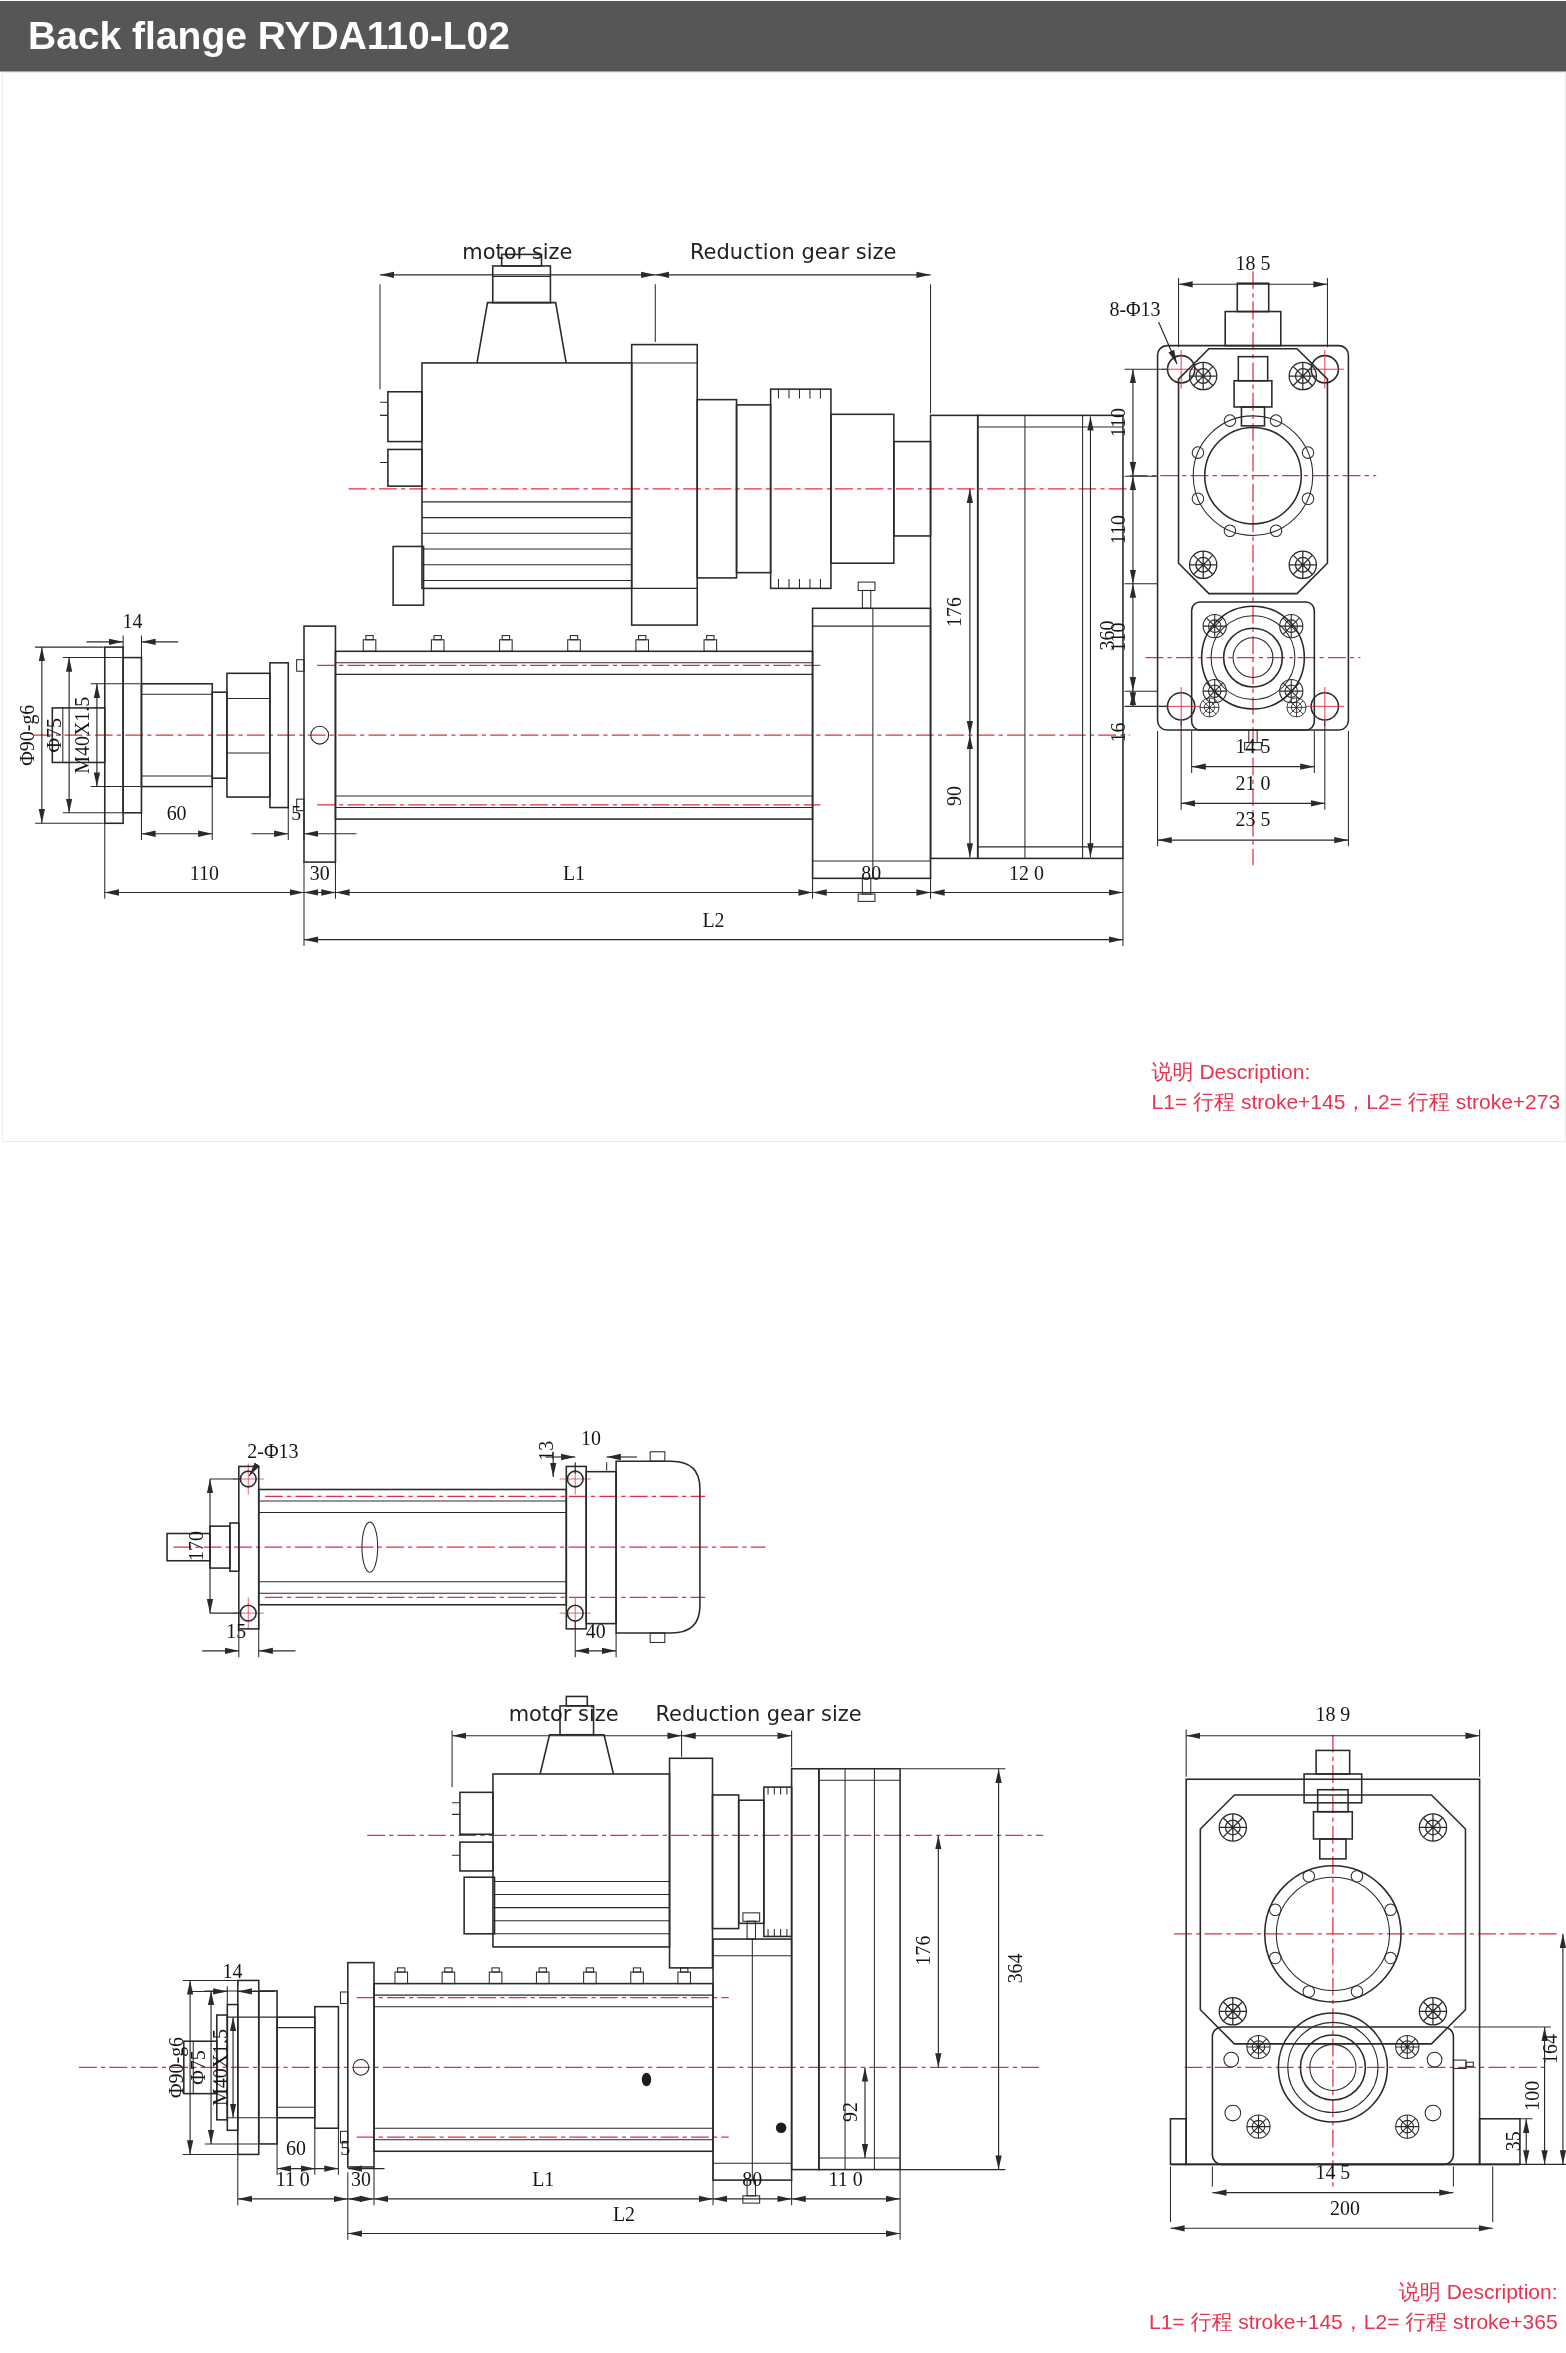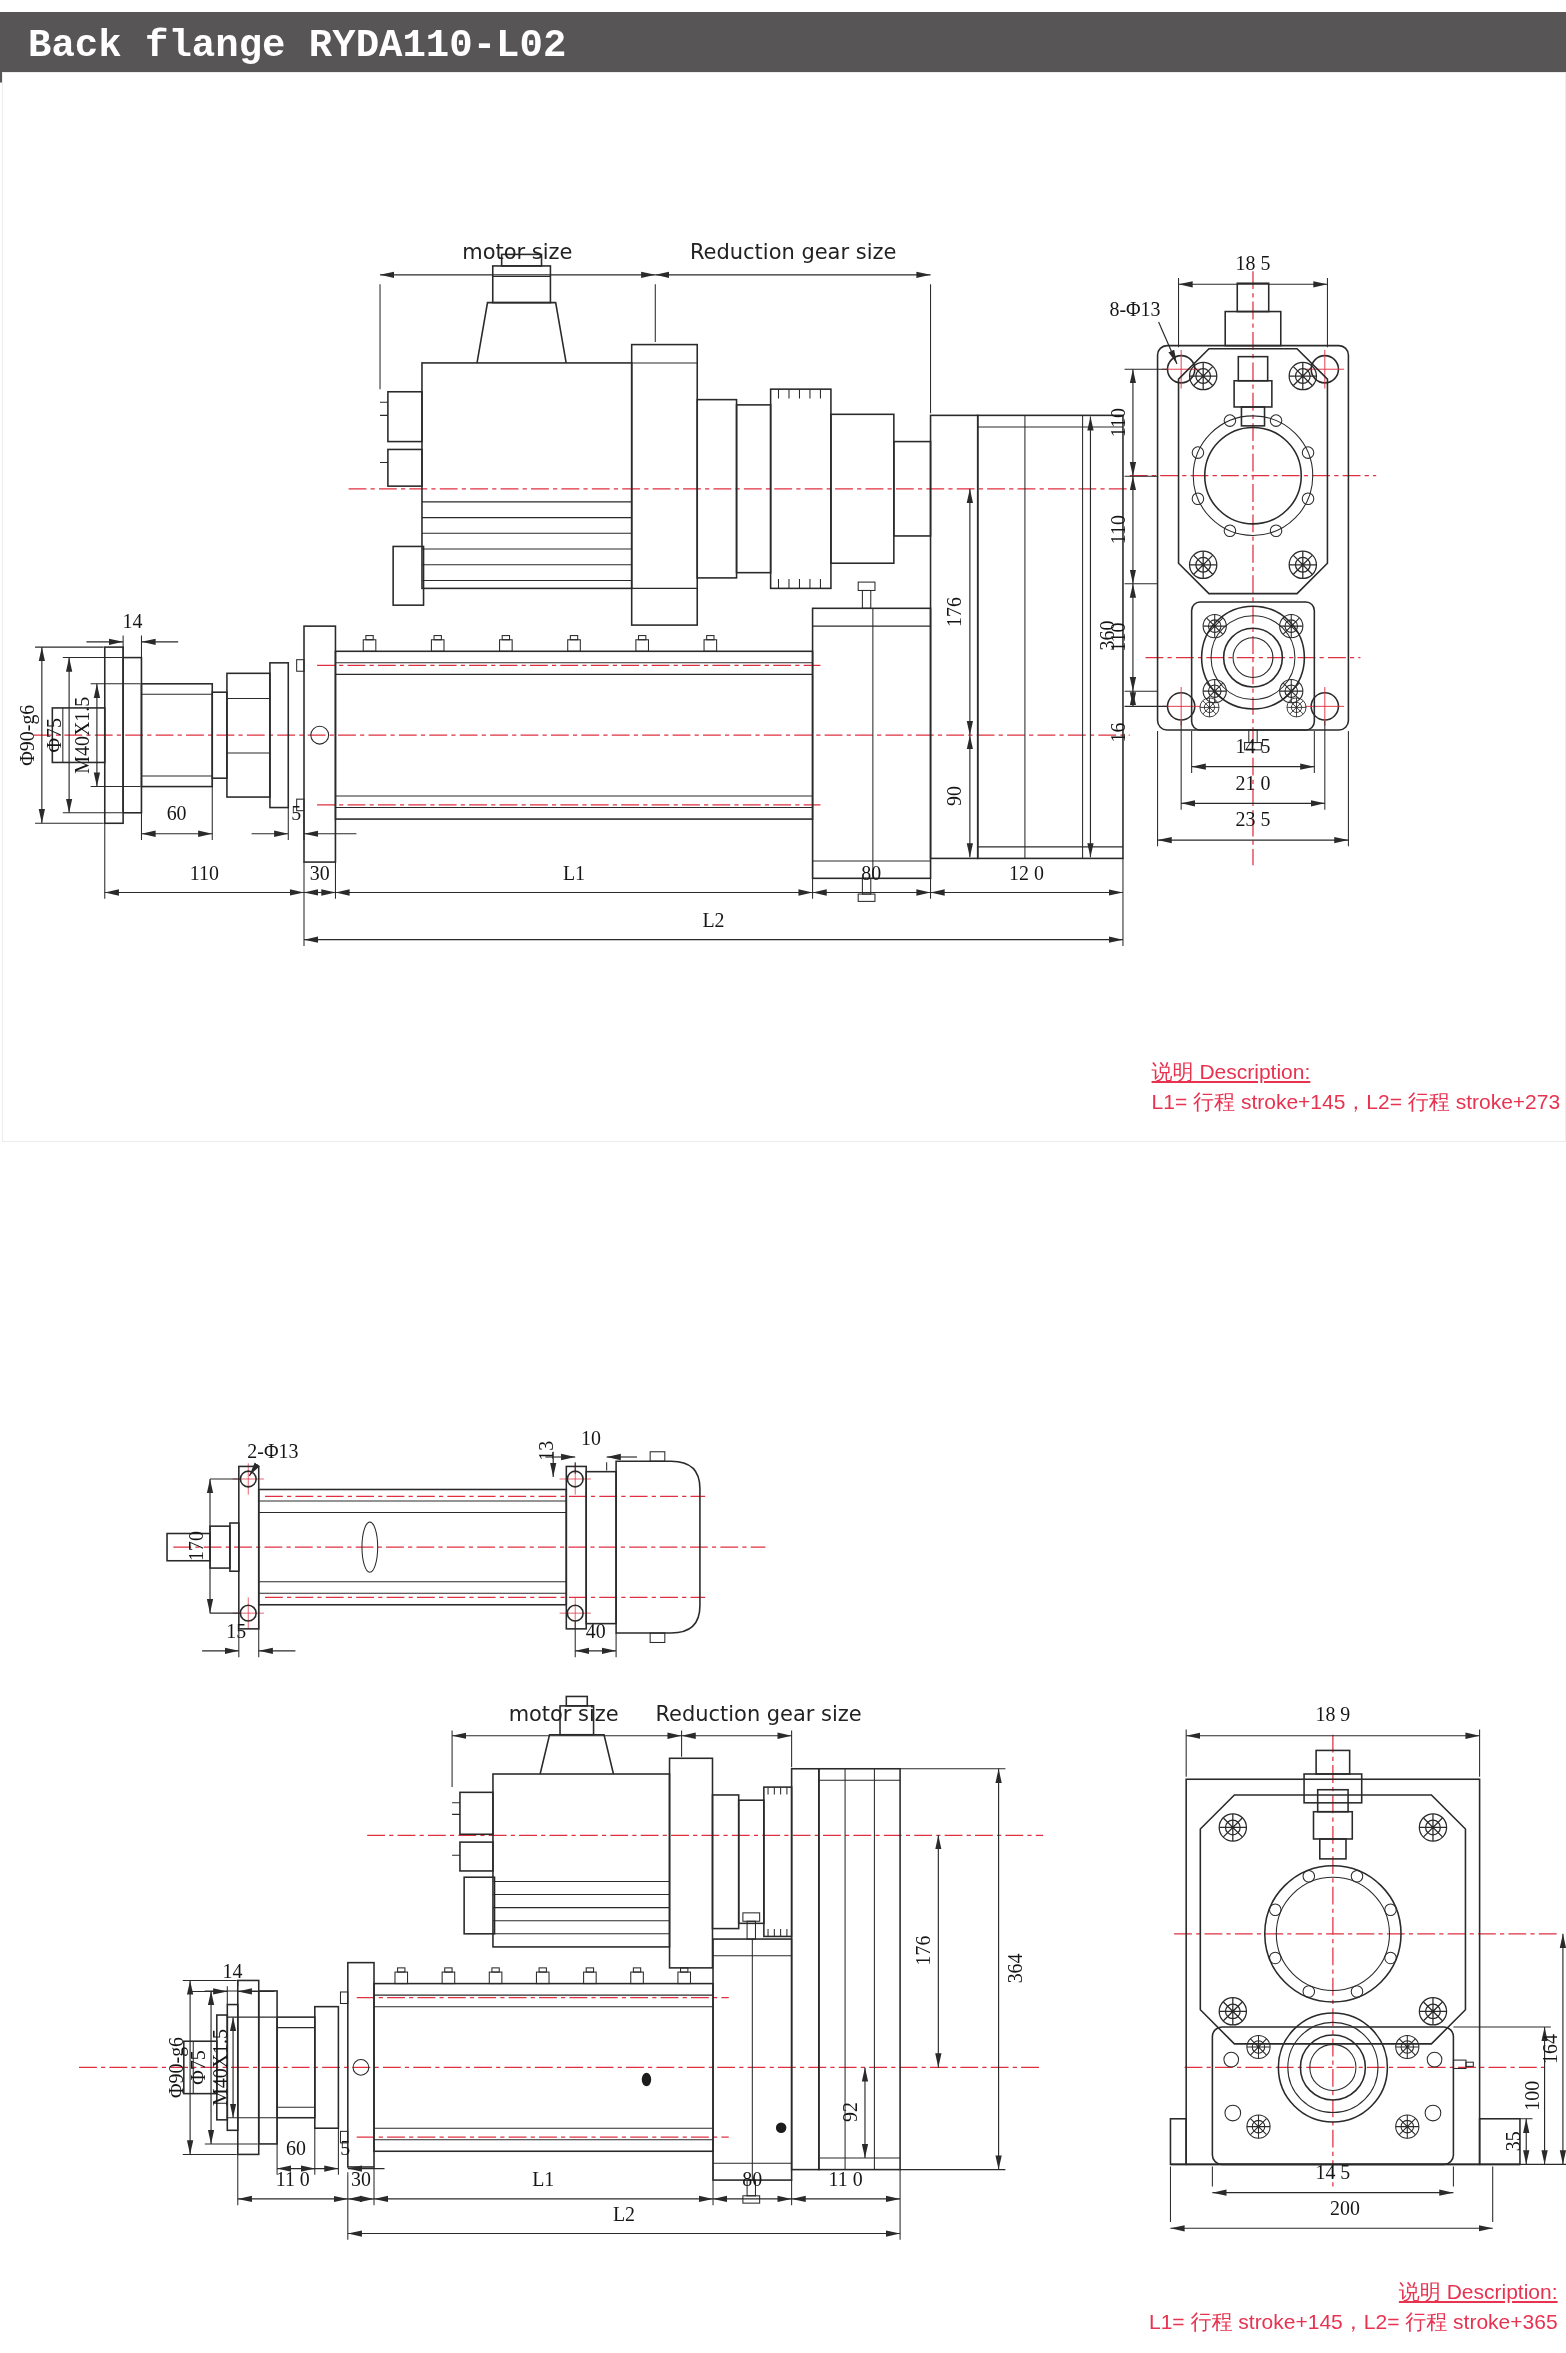--- a/index.html
+++ b/index.html
@@ -7,36 +7,36 @@
         font-family:"Liberation Sans",sans-serif;}
   .bar{position:absolute;left:0;width:1567px;height:70px;background:#585557;
        border-bottom:1.6px solid #a5a3a4;}
   .bar span{display:block;padding-left:28px;line-height:69px;font-size:39px;font-weight:700;
        color:#ffffff;letter-spacing:0px;}
   #content1{position:absolute;left:1.6px;top:72px;width:1562px;height:1068px;background:#ffffff;
        border:1px solid #ececec;}
   #content2{position:absolute;left:0;top:1304px;width:1567px;height:1049px;background:#ffffff;text-align:right;}
   svg{position:absolute;left:0;top:0;}
   .desc{position:absolute;color:#e73350;font-size:21px;line-height:1.45;white-space:nowrap;}
-  .desc .dh{display:block;text-decoration:underline;}
+  .desc .dh{display:block;}
   
   .k{fill:none;stroke:#2a2a2a;stroke-width:3;}
   .t{fill:none;stroke:#2a2a2a;stroke-width:2;}
   .d{fill:none;stroke:#2a2a2a;stroke-width:2.2;}
   .r{fill:none;stroke:#e03040;stroke-width:2.4;stroke-dasharray:34 8 8 8;}
   .f{fill:#1c1c1c;stroke:none;}
   text.dt{font-family:"Liberation Serif",serif;font-size:38px;fill:#161616;text-anchor:middle;}
   text.lb{font-family:"DejaVu Sans",sans-serif;font-size:40px;fill:#222;text-anchor:middle;}
 </style>
 </head>
 <body>
 
 <div id="page">
 
-  <div class="bar" style="top:12px;font-family:Liberation Mono, monospace;">
+  <div class="bar" style="top:1px;">
     <span>Back flange RYDA110-L02</span>
   </div>
 
   <div id="content1">
     <svg width="1562" height="1068" viewBox="1 137 2979 2037">
       <defs>
         <marker id="ma" viewBox="0 0 28 18" markerWidth="28" markerHeight="18" refX="27" refY="9" orient="auto" markerUnits="userSpaceOnUse">
             <path d="M0 3 L27 9 L0 15 Z" fill="#2a2a2a"></path>
           </marker>
         <marker id="mb" viewBox="0 0 28 18" markerWidth="28" markerHeight="18" refX="1" refY="9" orient="auto" markerUnits="userSpaceOnUse">

